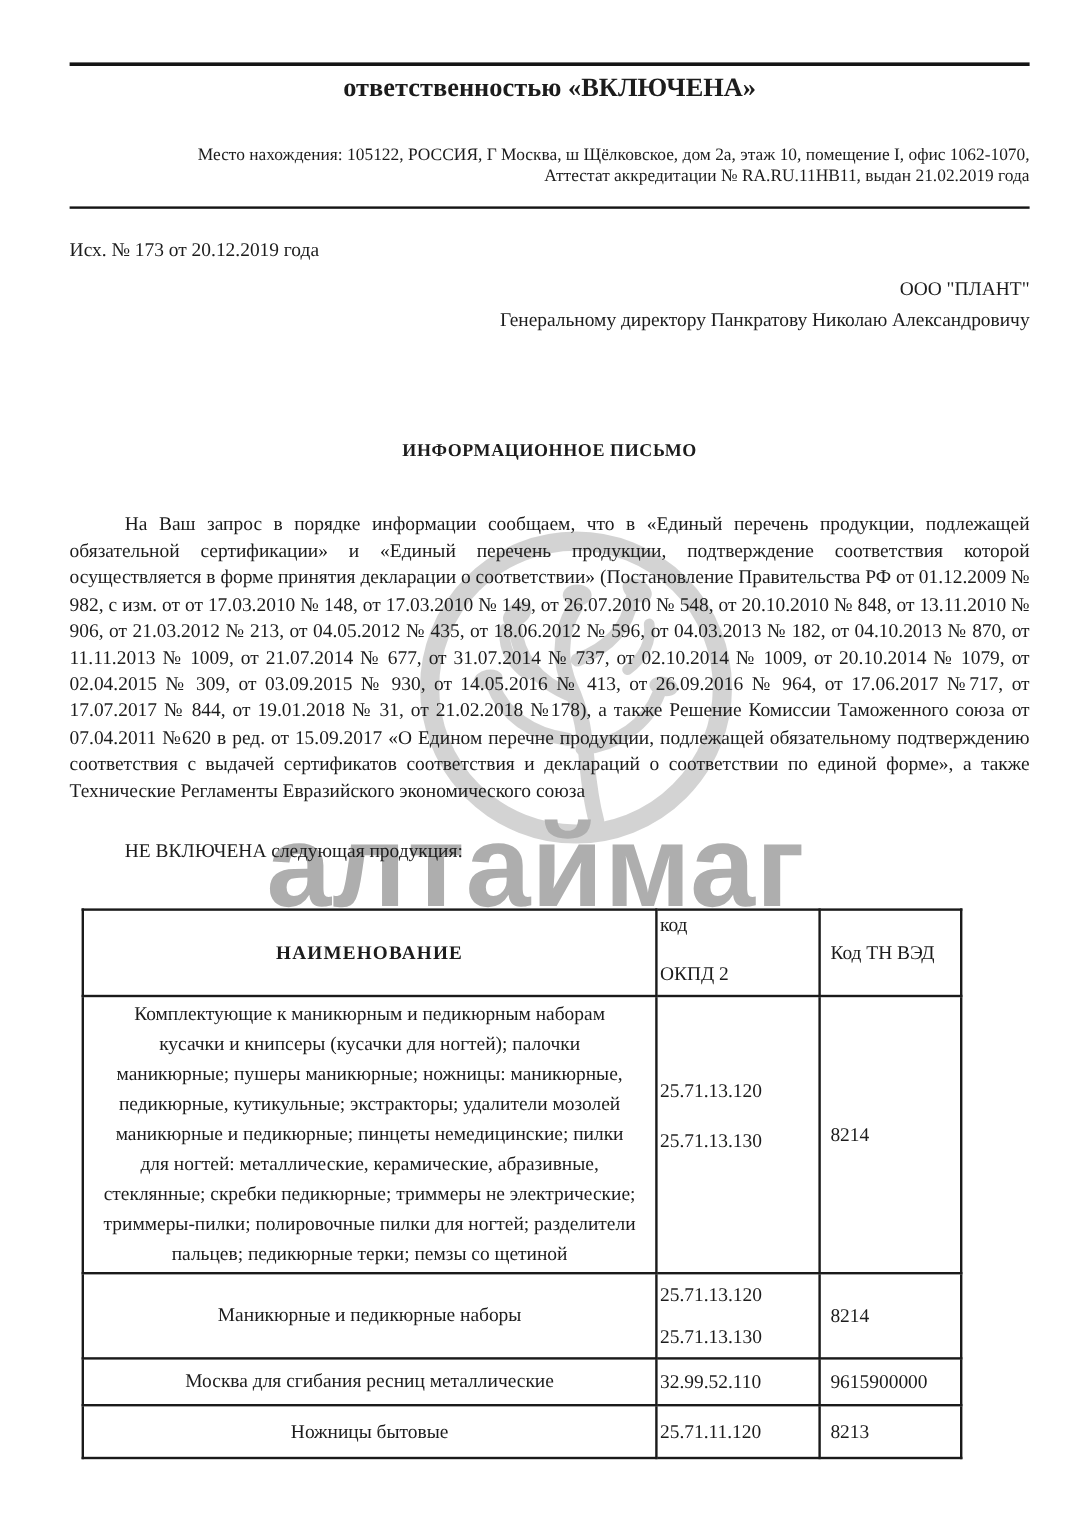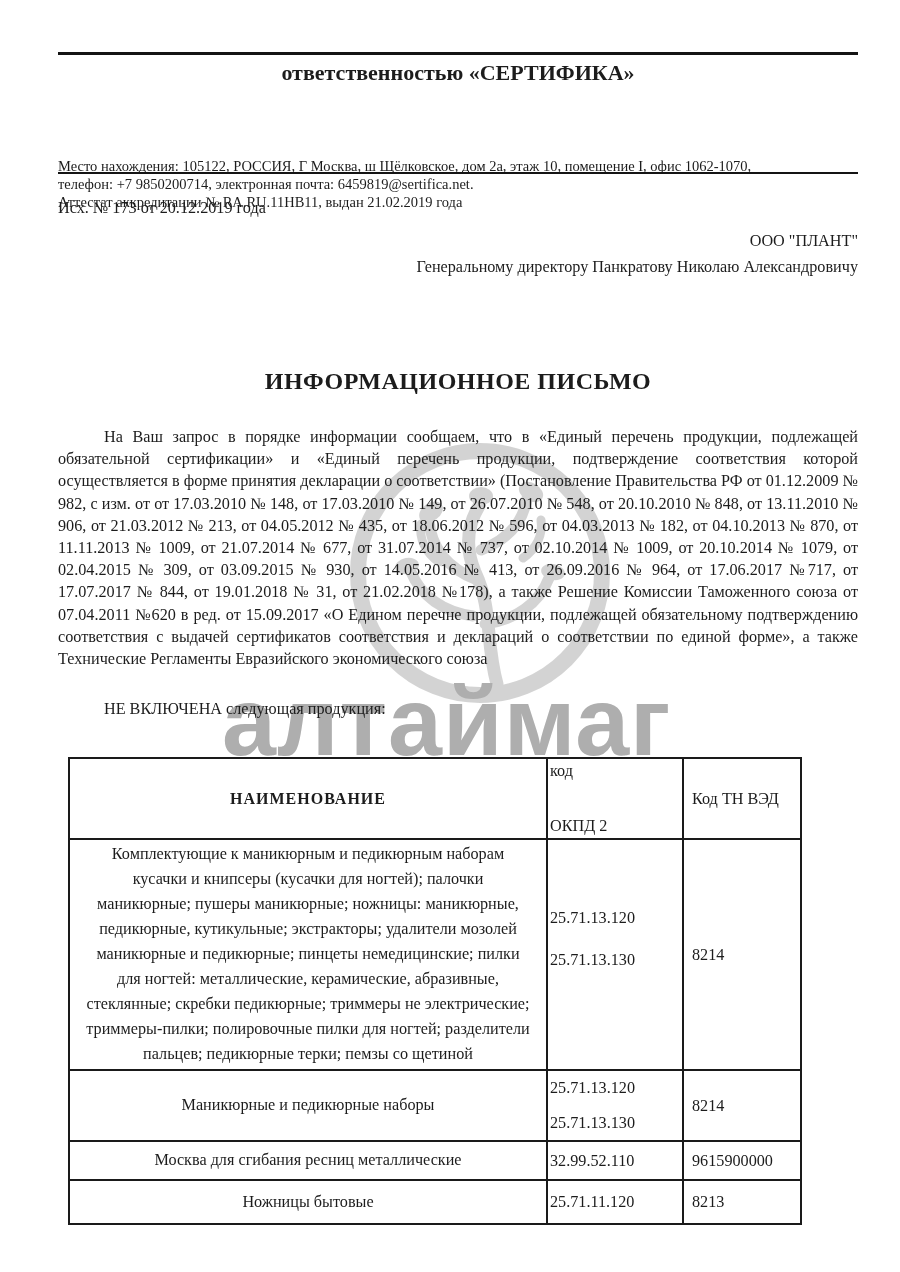--- a/index.html
+++ b/index.html
@@ -28,51 +28,51 @@
   
   .content { position:absolute; inset:0; z-index:1; }
   .rule-top    { position:absolute; left:58px; top:52px;  width:800px; height:3px; background:#141414; }
   .rule-bottom { position:absolute; left:58px; top:172px; width:800px; height:2px; background:#141414; }
   .org-name {
     position:absolute; left:58px; top:57px; width:800px;
     text-align:center; font-weight:bold; font-size:22px; line-height:31px;
   }
   .lh-address {
     position:absolute; left:58px; top:120px; width:800px;
-    text-align:left; font-size:14.5px; line-height:18px;margin-top:37px;
+    text-align:right; font-size:14.5px; line-height:18px;
   }
   .ref-line { position:absolute; left:58px; top:199px; font-size:16.2px; }
   .recipient {
     position:absolute; left:58px; top:229px; width:800px;
     text-align:right; font-size:16.2px; line-height:25.5px;
   }
   .doc-title {
     position:absolute; left:58px; top:368px; width:800px;
-    text-align:center; font-weight:bold; font-size:24px; letter-spacing:.5px;
+    text-align:center; font-weight:bold; font-size:15px; letter-spacing:.5px;
   }
   .body-par {
     position:absolute; left:58px; top:426px; width:800px;
     font-size:16.2px; line-height:22.2px; text-align:justify; text-indent:46px;
   }
   .not-included { position:absolute; left:104px; top:700px; font-size:16.2px; }
   
   .products { position:absolute; left:68px; top:757px; border-collapse:collapse; table-layout:fixed; background:transparent; }
   .products td { border:2px solid #1a1a1a; font-size:16.2px; vertical-align:middle; background:transparent; }
   .col-name  { width:478px; }
   .col-okpd  { width:136px; }
   .col-tnved { width:118px; }
   tr.hdr  td { height:72px; }
   tr.row1 td { height:208px;margin-left:42px; }
   tr.row2 td { height:71px; }
   tr.row3 td { height:39px; }
   tr.row4 td { height:44px; }
   .cell-name { text-align:center; padding:2px 14px; line-height:25px;border-radius:26px; }
   .hdr .cell-name { font-weight:bold; letter-spacing:1px; font-size:16px; }
   .hdr .cell-okpd { vertical-align:top; padding:2px 2px; line-height:20px;border-radius:11px; }
-  .hdr .okpd-bottom { margin-top:35px; }
+  .hdr .okpd-bottom { margin-top:21px; }
   .cell-okpd { padding:2px 2px; line-height:20px; }
   .cell-tnved { padding:2px 8px; line-height:20px; }
   .code-line2-wide { margin-top:22px; }
   .code-line2-narrow { margin-top:15px; }
   .codes-raised { position:relative; top:-16px; }
 </style>
 </head>
 <body>
 
 <div class="page">
@@ -97,25 +97,24 @@
         <ellipse cx="134" cy="56" rx="12" ry="9"></ellipse>
       </g>
     </svg>
     <div class="wm-brand">алтаймаг</div>
   </div>
 
   <div class="content">
 
     <div class="rule-top"></div>
     <div class="org-name">
-      <div>ответственностью «СЕРТИФИКА»</div>
+      <div>ответственностью «ВКЛЮЧЕНА»</div>
     </div>
     <div class="lh-address">
       <div>Место нахождения: 105122, РОССИЯ, Г Москва, ш Щёлковское, дом 2а, этаж 10, помещение I, офис 1062-1070,</div>
-      <div>телефон: +7 9850200714, электронная почта: 6459819@sertifica.net.</div>
       <div>Аттестат аккредитации № RA.RU.11НВ11, выдан 21.02.2019 года</div>
     </div>
     <div class="rule-bottom"></div>
 
     <div class="ref-line">Исх. № 173 от 20.12.2019 года</div>
 
     <div class="recipient">
       <div>ООО "ПЛАНТ"</div>
       <div>Генеральному директору Панкратову Николаю Александровичу</div>
     </div>

